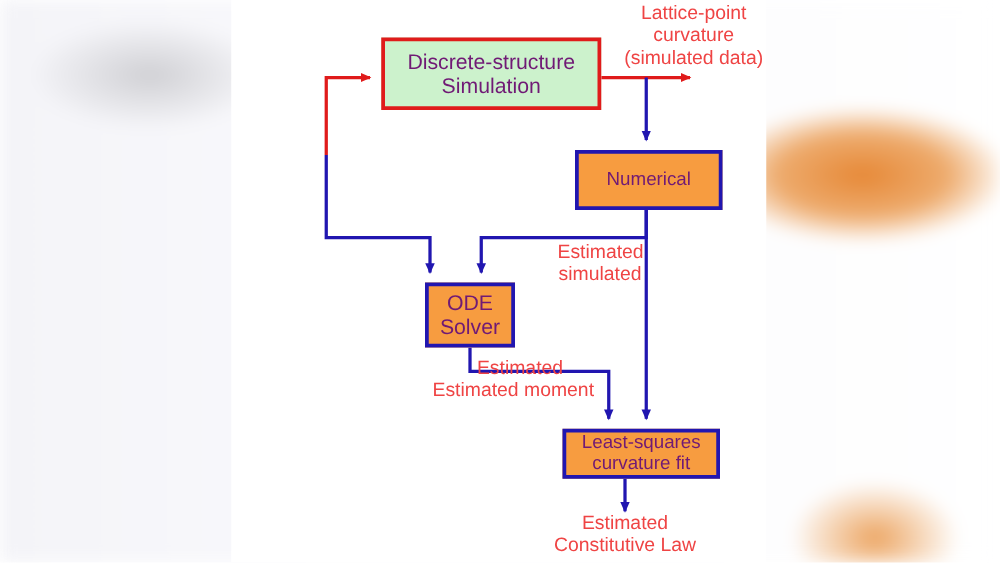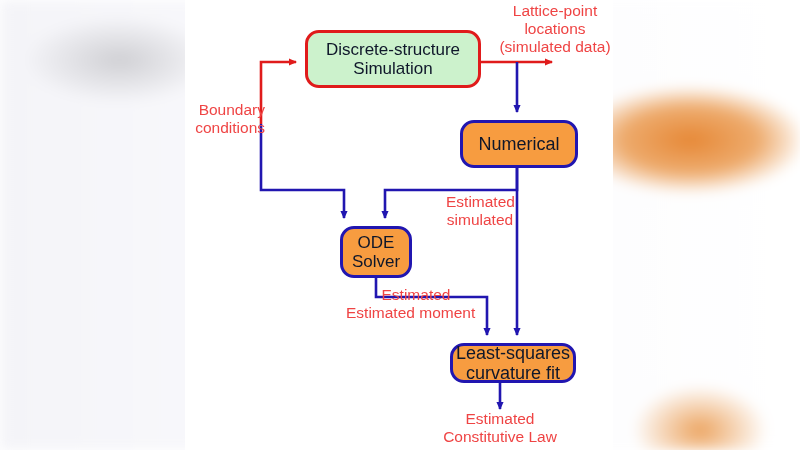--- a/index.html
+++ b/index.html
@@ -39,33 +39,32 @@
     left: 0; top: 0;
     width: 800px; height: 450px;
   }
   .node {
     position: absolute;
     box-sizing: border-box;
     display: flex;
     align-items: center;
     justify-content: center;
     text-align: center;
-    color: #0f172a;
+    color: #701a75;
     line-height: 1.12;
-    border-radius: 14px;
   }
   .node-sim {
     background: #ccf2cc;
     border: 3px solid #e01b1b;
     font-size: 17px;
   }
   .node-orange {
     background: #f79c40;
     border: 3px solid #2116b0;
-    font-size: 18px;
+    font-size: 15px;
   }
   .label {
     position: absolute;
     color: #ef4444;
     text-align: center;
     line-height: 1.15;
     white-space: nowrap;
   }
   .label-16 { font-size: 15.5px; }
 </style>
@@ -140,28 +139,24 @@
     </div>
   </div>
 
   <div class="node node-orange" style="left:437px; top:343px; width:126px; height:40px;margin-left:13px;">
     <div>
       <div>Least-squares</div>
       <div>curvature fit</div>
     </div>
   </div>
 
-  <div class="label label-16" style="left:185px; top:101px; width:80px; text-align:right;">
-    <div>Boundary</div>
-    <div>conditions</div>
-  </div>
 
   <div class="label label-16" style="left:496px; top:2px; width:118px; text-align:center;">
     <div>Lattice-point</div>
-    <div>locations</div>
+    <div>curvature</div>
     <div>(simulated data)</div>
   </div>
 
   <div class="label label-16" style="left:446px; top:193px; width:68px; text-align:center;">
     <div>Estimated</div>
     <div>simulated</div>
   </div>
 
   <div class="label label-16" style="left:346px; top:286px; width:128px; text-align:center;">
     <div style="margin-left:12px;">Estimated</div>

